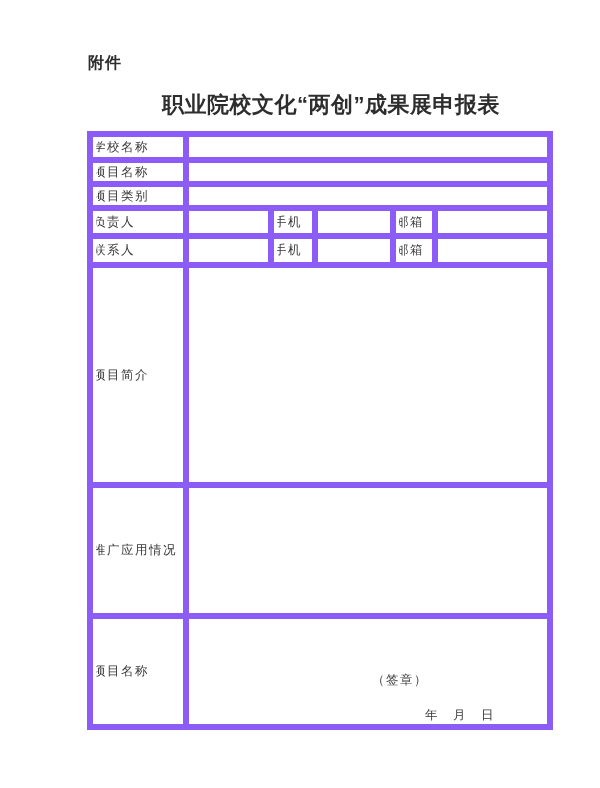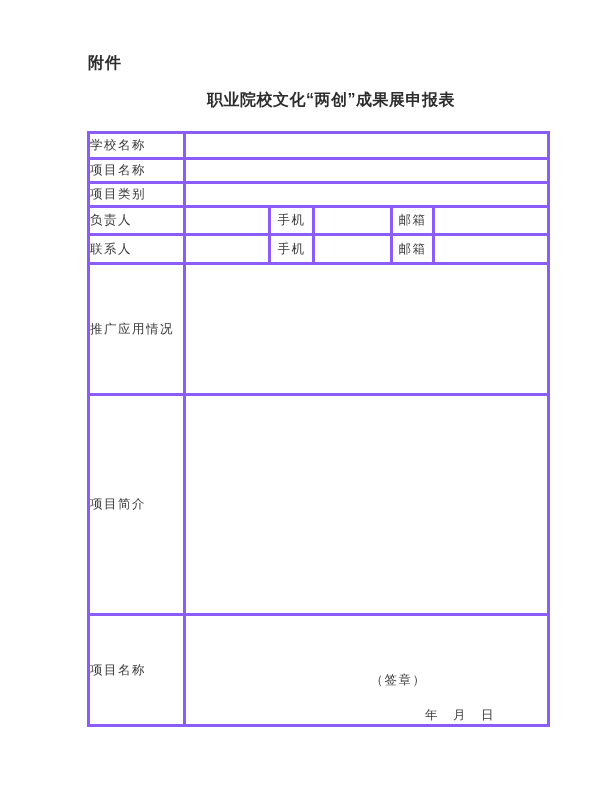--- a/index.html
+++ b/index.html
@@ -1,15 +1,15 @@
 <!DOCTYPE html>
 <html><head>
 <meta charset="utf-8">
 <style>
-  * { margin: 0; padding: 0; box-sizing: border-box; }
+  * { margin: 0; padding: 0; box-sizing: border-box; border-radius: 22px; }
   html, body { background: #ffffff; }
   body {
     width: 600px; height: 788px;
     font-family: "Liberation Serif", "DejaVu Serif", serif;
     color: #3a3a3a;
   }
   .page {
     position: relative;
     width: 600px; height: 788px;
     background: #ffffff;
@@ -24,48 +24,47 @@
     letter-spacing: 1px;
     color: #2d2d2d;
   }
   .title {
     position: absolute;
     top: 90px; left: 87px; width: 460px;
     padding-left: 28px;
     text-align: center;
     font-family: "Liberation Sans", "DejaVu Sans", sans-serif;
     font-weight: bold;
-    font-size: 16px;
+    font-size: 22px;
     letter-spacing: 0.5px;
     color: #2d2d2d;
     white-space: nowrap;
   }
   table.form {
     position: absolute;
     left: 87px; top: 131px;
     width: 460px;
     border-collapse: collapse;
     table-layout: fixed;
   }
   table.form td {
-    border: 3px solid #8b5cf6;
+    border: 6px solid #8b5cf6;
     font-size: 12.5px;
     letter-spacing: 1.5px;
     color: #3a3a3a;
     padding: 0;
     overflow: hidden;
   }
   td.label {
     padding-left: 9px;
     text-align: left;
     vertical-align: middle;
     white-space: nowrap;
   }
   td.sublabel {
-    text-align: center;
     vertical-align: middle;
     white-space: nowrap;
   }
   td.fill { background: #ffffff; }
   td.big { vertical-align: top; }
   td.opinion-cell {
     vertical-align: bottom;
     padding-bottom: 5px;
   }
   .seal-line {
@@ -126,27 +125,27 @@
 
     <tr style="height:29px">
       <td class="label">联系人</td>
       <td class="fill"></td>
       <td class="sublabel">手机</td>
       <td class="fill"></td>
       <td class="sublabel">邮箱</td>
       <td class="fill"></td>
     </tr>
 
-    <tr style="height:131px">
-      <td class="label">推广应用情况</td>
+    <tr style="height:220px">
+      <td class="label">项目简介</td>
       <td class="fill big" colspan="5"></td>
     </tr>
 
-    <tr style="height:220px">
-      <td class="label">项目简介</td>
+    <tr style="height:131px">
+      <td class="label">推广应用情况</td>
       <td class="fill big" colspan="5"></td>
     </tr>
 
     <tr style="height:111px">
       <td class="label">项目名称</td>
       <td class="opinion-cell" colspan="5">
         <div class="seal-line">（签章）</div>
         <div class="date-line">年　月　日</div>
       </td>
     </tr>

